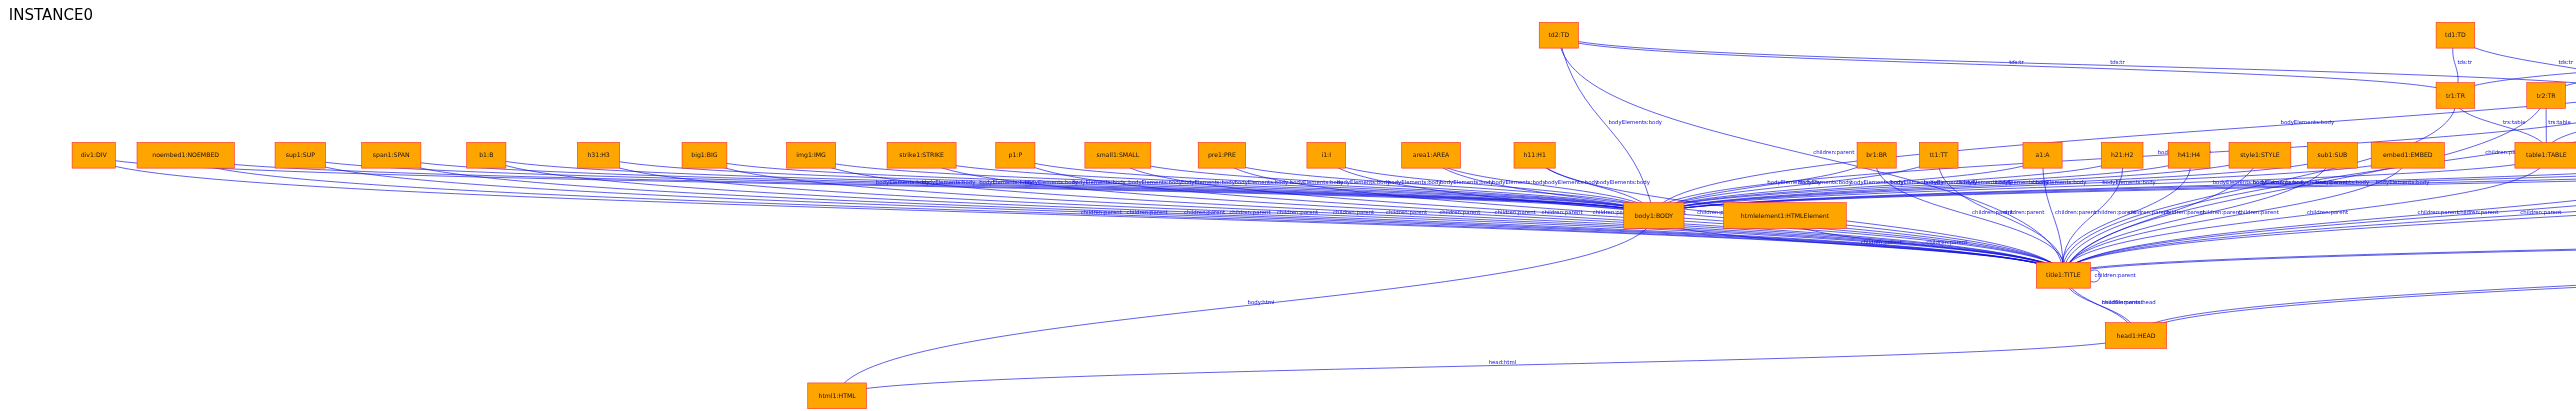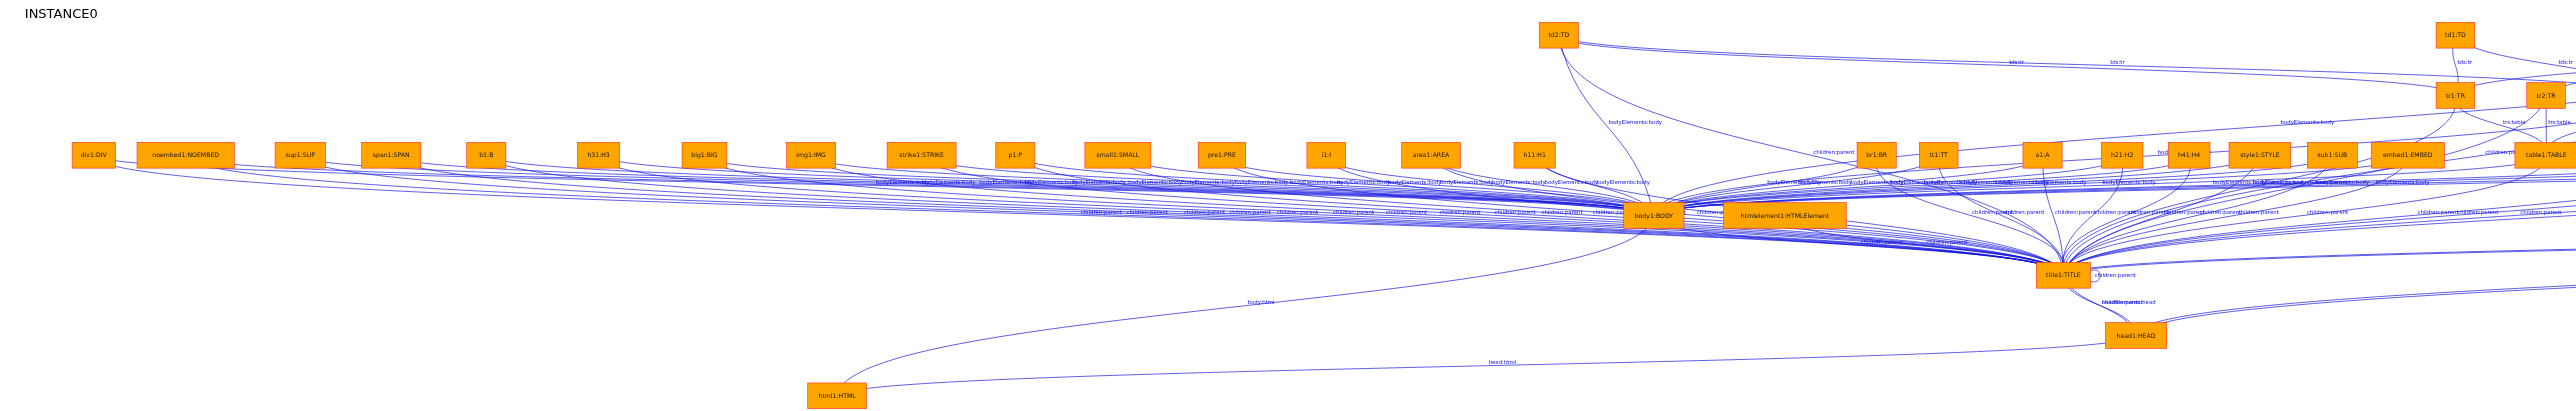--- a/index.html
+++ b/index.html
@@ -1,17 +1,17 @@
 <!DOCTYPE html>
 <html style="font-size:8.2px"><head>
 <meta charset="utf-8">
 <style>
   html, body { margin: 0; padding: 0; background: #ffffff; }
   body { width: 3606px; height: 412px; position: relative; overflow: hidden; font-family: "DejaVu Sans", sans-serif; }
-  #title { position: absolute; left: 8.8px; top: 6.2px; font-size: 13px; color: #000; font-family: "DejaVu Sans", sans-serif; margin-left: 16px; }
+  #title { position: absolute; left: 8.8px; top: 6.2px; font-size: 15px; color: #000; font-family: "DejaVu Sans", sans-serif; }
   svg#graph { position: absolute; left: 0; top: 0; }
   .node rect { fill: #FFA500; stroke: #FF2A2A; stroke-width: 1.2; }
   .node text { font-family: "DejaVu Sans", sans-serif; font-size: 12px; fill: #111; text-anchor: middle; dominant-baseline: middle; }
   .edge path { fill: none; stroke: #1010E0; stroke-width: 1.3; }
   .edge text { font-family: "DejaVu Sans", sans-serif; font-size: 10.5px; fill: #1010E0; }
 </style>
 </head>
 <body>
 
 <div id="title">INSTANCE0</div>

